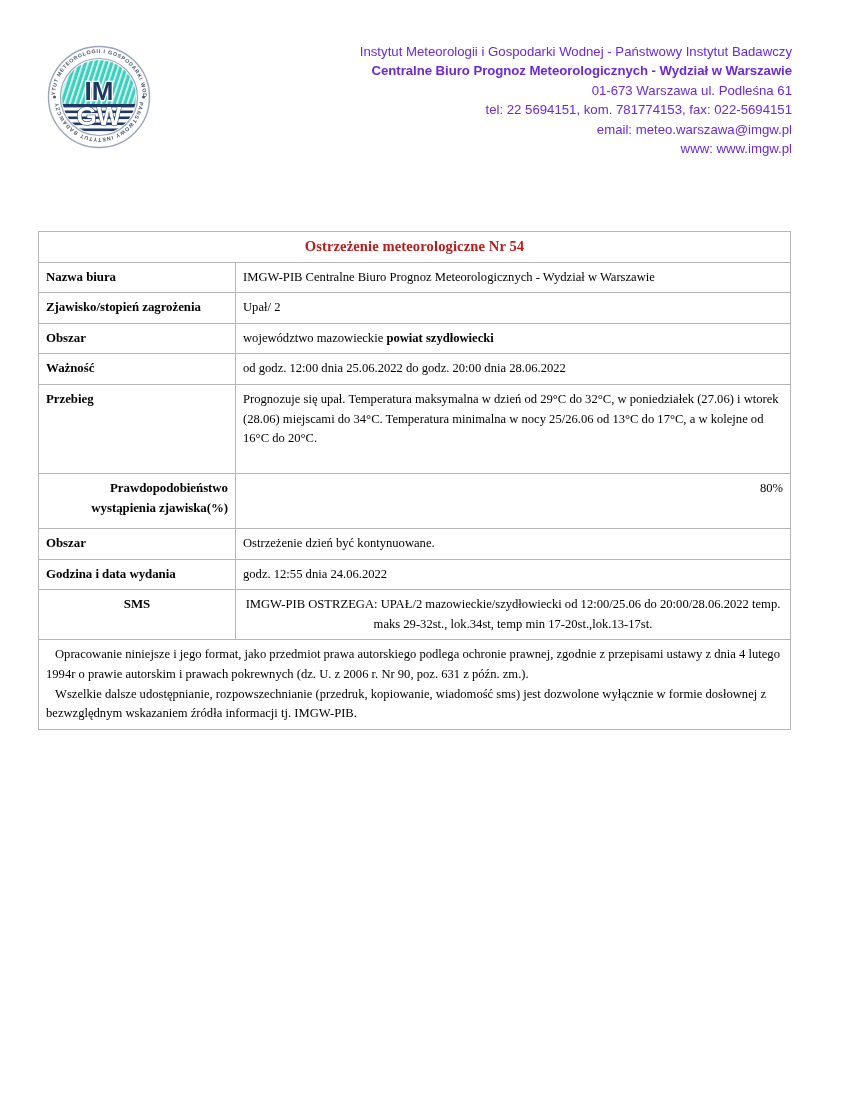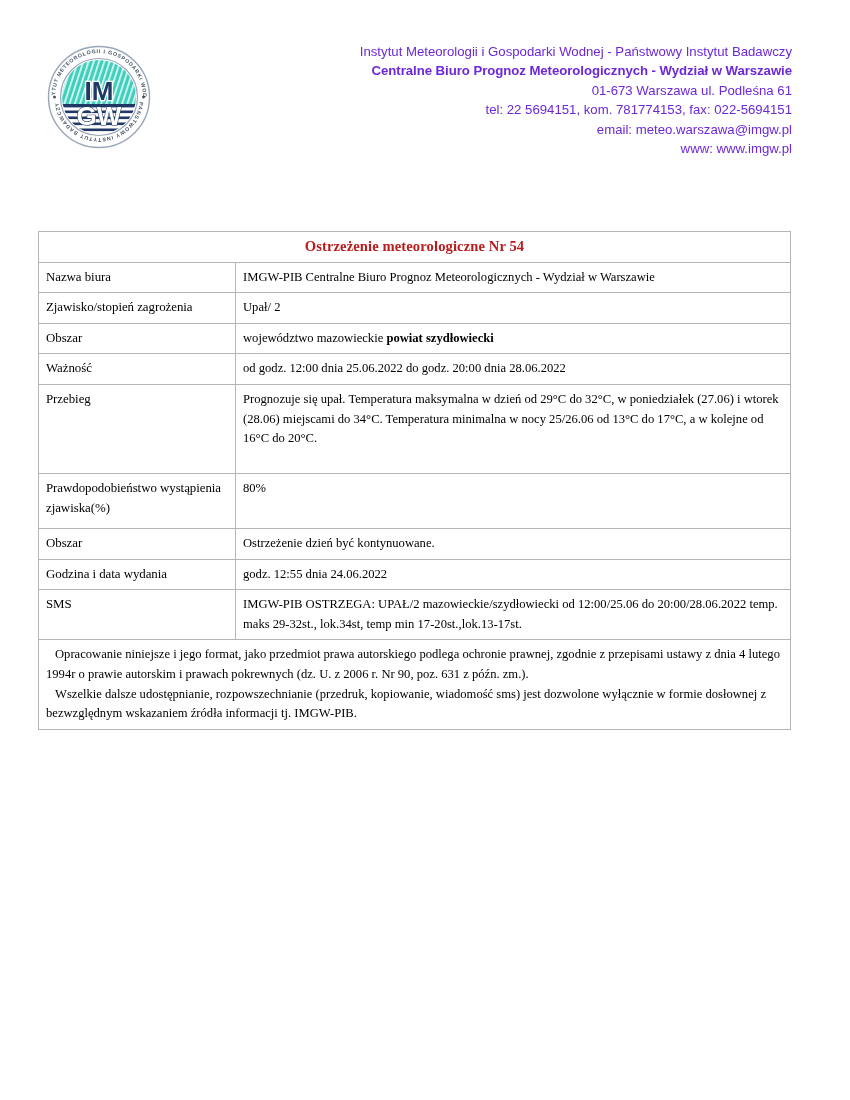--- a/index.html
+++ b/index.html
@@ -73,33 +73,33 @@
   .title-cell {
     text-align: center;
     color: #b91c1c;
     font-weight: bold;
     font-size: 14.6px;
     padding-top: 11px;
     padding-bottom: 11px;
     letter-spacing: 0.1px;
   }
   .label-cell {
-    font-weight: normal;
+    font-weight: bold;
     font-size: 12.9px;
     letter-spacing: -0.05px;
     border-radius: 7px;
   }
   .value-cell {
     font-weight: normal;
   }
   .value-cell b { font-weight: bold; }
 
   .row-tall-przebieg td { height: 78px; }
-  .row-tall-prob td { height: 44px; }
-  .row-tall-sms td { height: 38px; }
+  .row-tall-prob td { height: 44px; text-align: right; }
+  .row-tall-sms td { height: 38px; text-align: center; }
 
   .footer-cell {
     padding: 7px 10px 9px 10px;
     line-height: 21px;
     font-size: 12.6px;
   }
   .footer-cell p {
     margin: 0;
   }
   .footer-cell p.indent { text-indent: 9px; }

